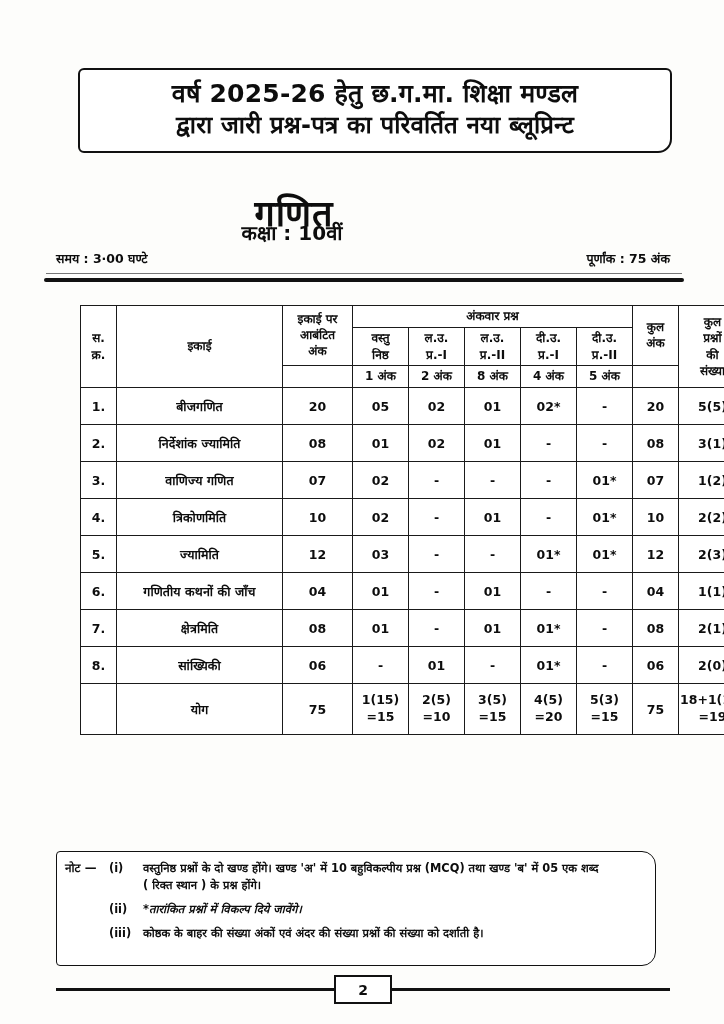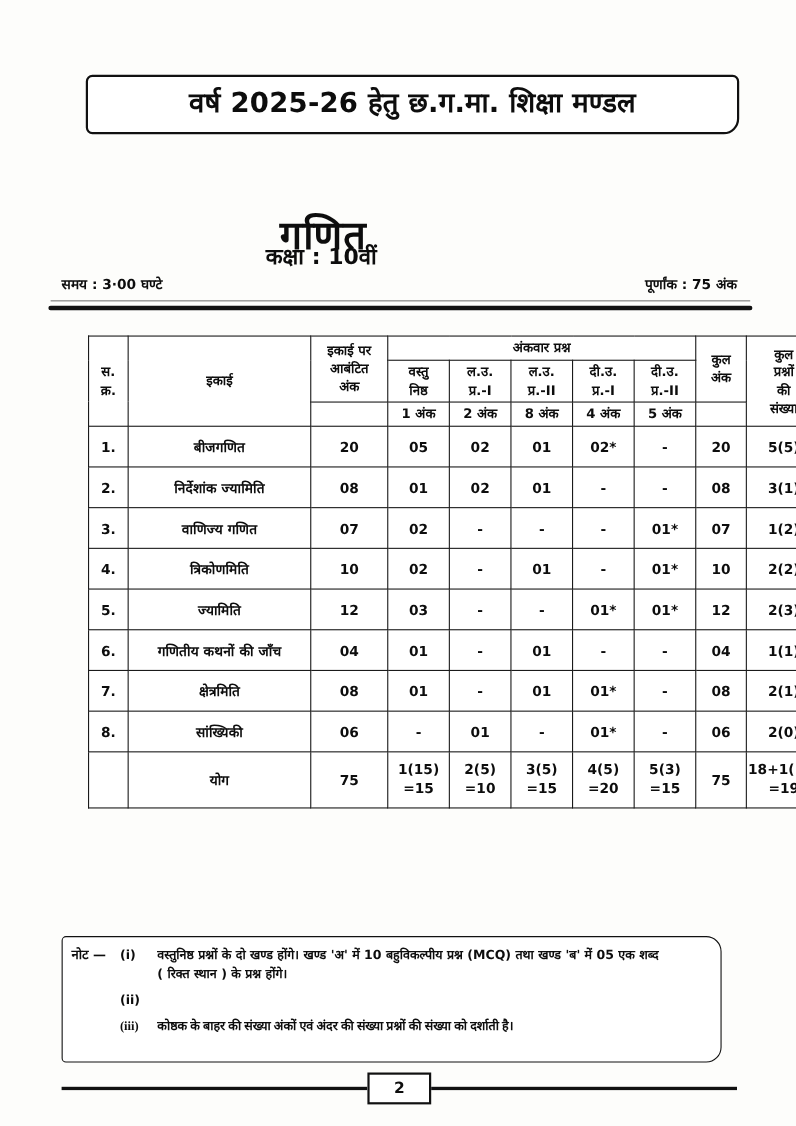--- a/index.html
+++ b/index.html
@@ -154,21 +154,21 @@
   }
   .note-row {
     display: flex;
     align-items: flex-start;
     font-family: "DejaVu Sans", sans-serif;
     font-weight: 700;
     font-size: 11.4px;
     line-height: 1.5;
     margin-bottom: 7px;
   }
-  .note-row:last-child { margin-bottom: 14px; font-family: Liberation Serif, serif; }
+  .note-row:last-child { margin-bottom: 14px; }
   .note-lead {
     flex: 0 0 44px;
     white-space: nowrap;
     font-size: 11.8px;
   }
   .note-num {
     flex: 0 0 34px;
     text-align: left;
     font-size: 11.4px;
   }
@@ -200,20 +200,21 @@
     background: #fff;
   }
 </style>
 </head>
 <body>
 
 <div class="page">
 
   <div class="title-banner">
     <div class="title-line">वर्ष 2025-26 हेतु छ.ग.मा. शिक्षा मण्डल</div>
+    <div class="title-line l2">द्वारा जारी प्रश्न-पत्र का परिवर्तित नया ब्लूप्रिन्ट</div>
   </div>
 
   <div class="subject">गणित</div>
   <div class="klass">कक्षा : 10वीं</div>
 
   <div class="meta">
     <span>समय : 3·00 घण्टे</span>
     <span>पूर्णांक : 75 अंक</span>
   </div>
   <div class="rule-thin"></div>
@@ -425,20 +426,23 @@
       <span class="note-lead">नोट —</span>
       <span class="note-num">(i)</span>
       <span class="note-body">
         <span class="l2">वस्तुनिष्ठ प्रश्नों के दो खण्ड होंगे। खण्ड 'अ' में 10 बहुविकल्पीय प्रश्न (MCQ) तथा खण्ड 'ब' में 05 एक शब्द</span>
         <span class="l2">( रिक्त स्थान ) के प्रश्न होंगे।</span>
       </span>
     </div>
     <div class="note-row">
       <span class="note-lead"></span>
       <span class="note-num">(ii)</span>
+      <span class="note-body ital">
+        <span class="l2">*तारांकित प्रश्नों में विकल्प दिये जावेंगे।</span>
+      </span>
     </div>
     <div class="note-row">
       <span class="note-lead"></span>
       <span class="note-num">(iii)</span>
       <span class="note-body">
         <span class="l2">कोष्ठक के बाहर की संख्या अंकों एवं अंदर की संख्या प्रश्नों की संख्या को दर्शाती है।</span>
       </span>
     </div>
   </div>
 

